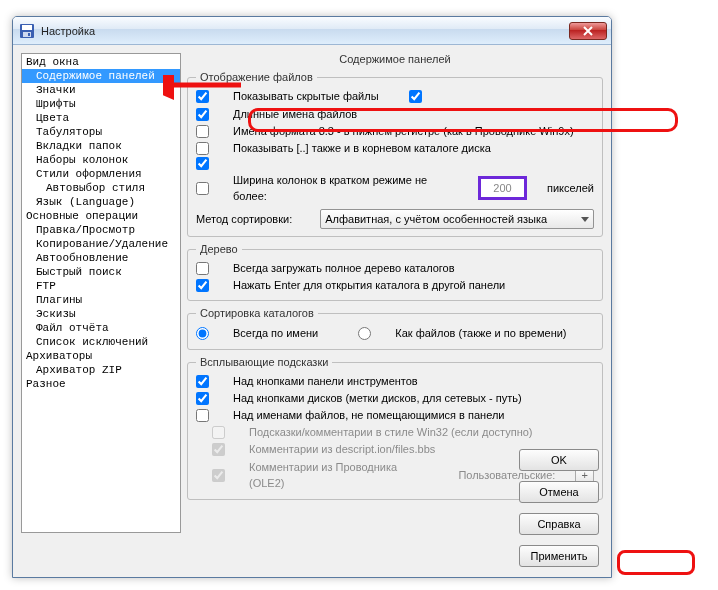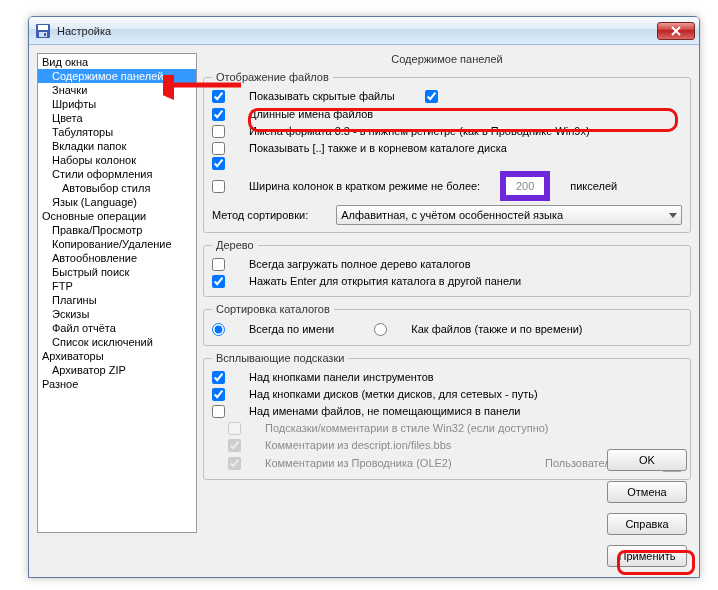--- a/index.html
+++ b/index.html
@@ -1,37 +1,37 @@
 <!DOCTYPE html>
 <html><head>
 <meta charset="utf-8">
 <style>
   * { box-sizing: border-box; font-family: Tahoma, Arial, sans-serif; font-size: 11px; }
   body { margin: 0; background: #fff; width: 718px; height: 590px; position: relative; }
-  .window { position: absolute; left: 28px; top: 16px; width: 672px; height: 562px; border: 1px solid #5a7aa0; border-radius: 5px 5px 0 0; background: #f0f0f0; box-shadow: 0 0 8px rgba(0,0,0,.25); }
+  .window { position: absolute; left: 12px; top: 16px; width: 600px; height: 562px; border: 1px solid #5a7aa0; border-radius: 5px 5px 0 0; background: #f0f0f0; box-shadow: 0 0 8px rgba(0,0,0,.25); }
   .titlebar { height: 28px; background: linear-gradient(#f9fcff,#dfeaf6 45%,#c9dbef 46%,#dfeefc); border-bottom: 1px solid #9db7d4; display: flex; align-items: center; padding: 0 4px 0 6px; border-radius: 4px 4px 0 0; }
   .titlebar .ticon { width:16px; height:16px; margin-right:6px; display:inline-flex; align-items:center; justify-content:center; }
   .titlebar .ticon svg { width:16px; height:16px; }
   .titlebar .title { flex:1; color:#222; }
   .closebtn { width:38px; height:18px; border-radius:3px; background: linear-gradient(#e99,#c8413a 45%,#b22 46%,#d66); border:1px solid #7a2820; display:flex; align-items:center; justify-content:center; color:#fff; font-weight:bold; cursor:pointer; }
   .closebtn svg { width:10px; height:10px; }
   .body { position:absolute; top:36px; left:8px; right:8px; bottom:44px; display:flex; gap:6px; }
   .sidebar { width:160px; background:#fff; border:1px solid #999; overflow:auto; padding:1px 0; }
-  .sidebar .item { padding:0 4px; white-space:nowrap; cursor:pointer; line-height:14px; height:14px; color:#000; }
+  .sidebar .item { padding:0 4px; white-space:nowrap; cursor:pointer; line-height:14px; height:14px; color:#000;font-family:Liberation Mono, monospace; }
   .sidebar .indent1 { padding-left:14px; }
   .sidebar .indent2 { padding-left:24px; }
   .sidebar .selected { background:#3399ff; color:#fff; }
   .main { flex:1; display:flex; flex-direction:column; gap:2px; }
   .page-title { text-align:center; color:#333; margin:0 0 4px 0; }
   fieldset { border:1px solid #bfbfbf; border-radius:3px; margin:0 0 4px 0; padding:4px 8px 6px 8px; background:transparent; }
   legend { padding:0 4px; color:#333; }
   .row { display:flex; align-items:center; gap:20px; margin:1px 0; line-height:16px; }
   .row input[type=checkbox], .row input[type=radio] { margin:0 4px 0 0; }
   .twocol { display:flex; gap:30px; }
-  .numbox { width:50px; border:6px solid #6d28d9; background:#fff; padding:1px 3px; text-align:center; color:#888; }
+  .numbox { width:50px; border:3px solid #6d28d9; background:#fff; padding:1px 3px; text-align:center; color:#888; }
   .combo { flex:1; display:flex; align-items:center; border:1px solid #939393; background:linear-gradient(#fff,#e8e8e8); height:20px; padding:0 4px; border-radius:2px; }
   .combo .caret { margin-left:auto; border-left:4px solid transparent; border-right:4px solid transparent; border-top:5px solid #555; }
   .disabled, .disabled * { color:#8b8b8b !important; }
   .plusbtn { width:20px; height:18px; border:1px solid #aaa; border-radius:2px; background:linear-gradient(#fff,#e6e6e6); display:inline-flex; align-items:center; justify-content:center; color:#666; cursor:pointer; }
   .btnbar { position:absolute; bottom:10px; right:12px; display:flex; gap:10px;flex-direction:column; }
   .btn { min-width:80px; height:22px; border:1px solid #8a8a8a; border-radius:3px; background:linear-gradient(#fdfdfd,#e3e3e3); display:flex; align-items:center; justify-content:center; cursor:pointer; padding:0 10px; }
   
   .arrow { position:absolute; left:163px; top:75px; pointer-events:none; }
   .ring1 { position:absolute; border:3px solid #e11; border-radius:10px; left:248px; top:108px; width:430px; height:24px; pointer-events:none; }
   .ring2 { position:absolute; border:3px solid #e11; border-radius:8px; left:617px; top:550px; width:78px; height:25px; pointer-events:none; }

